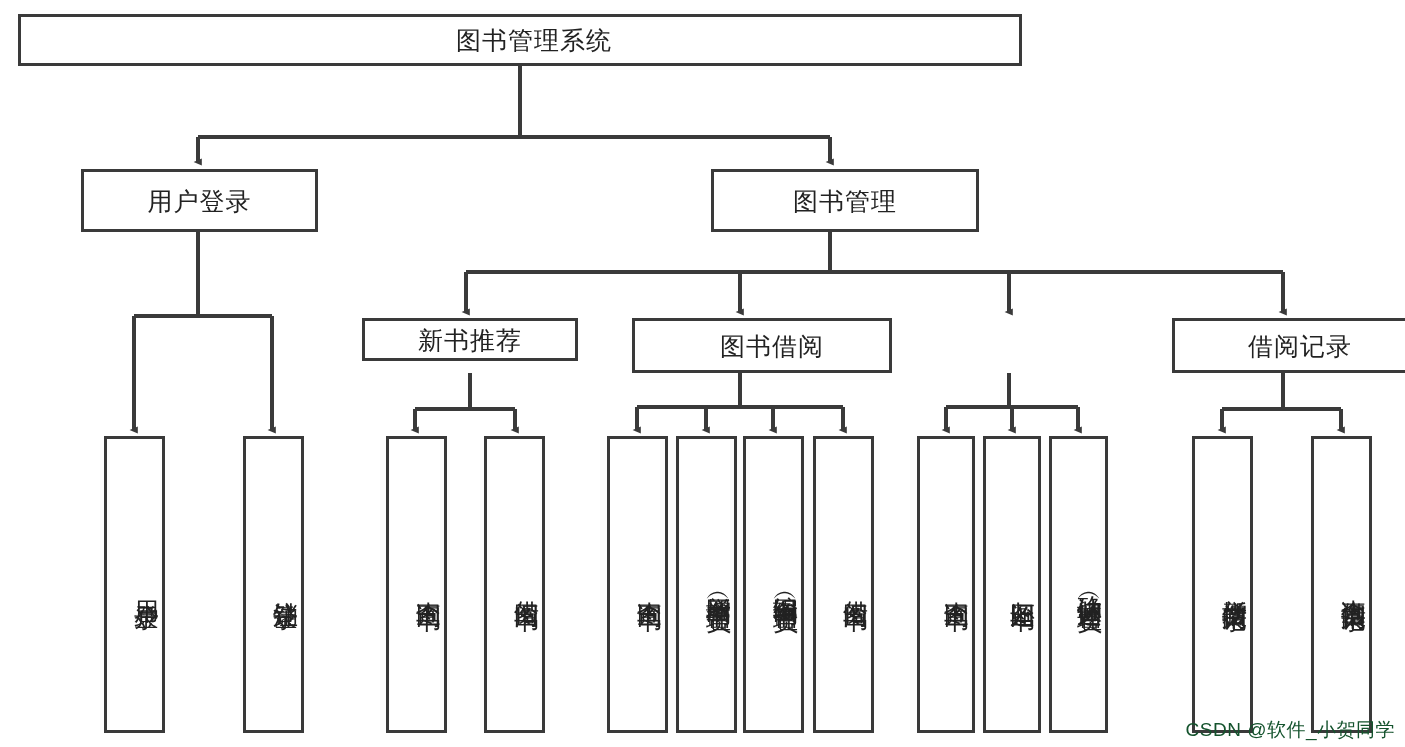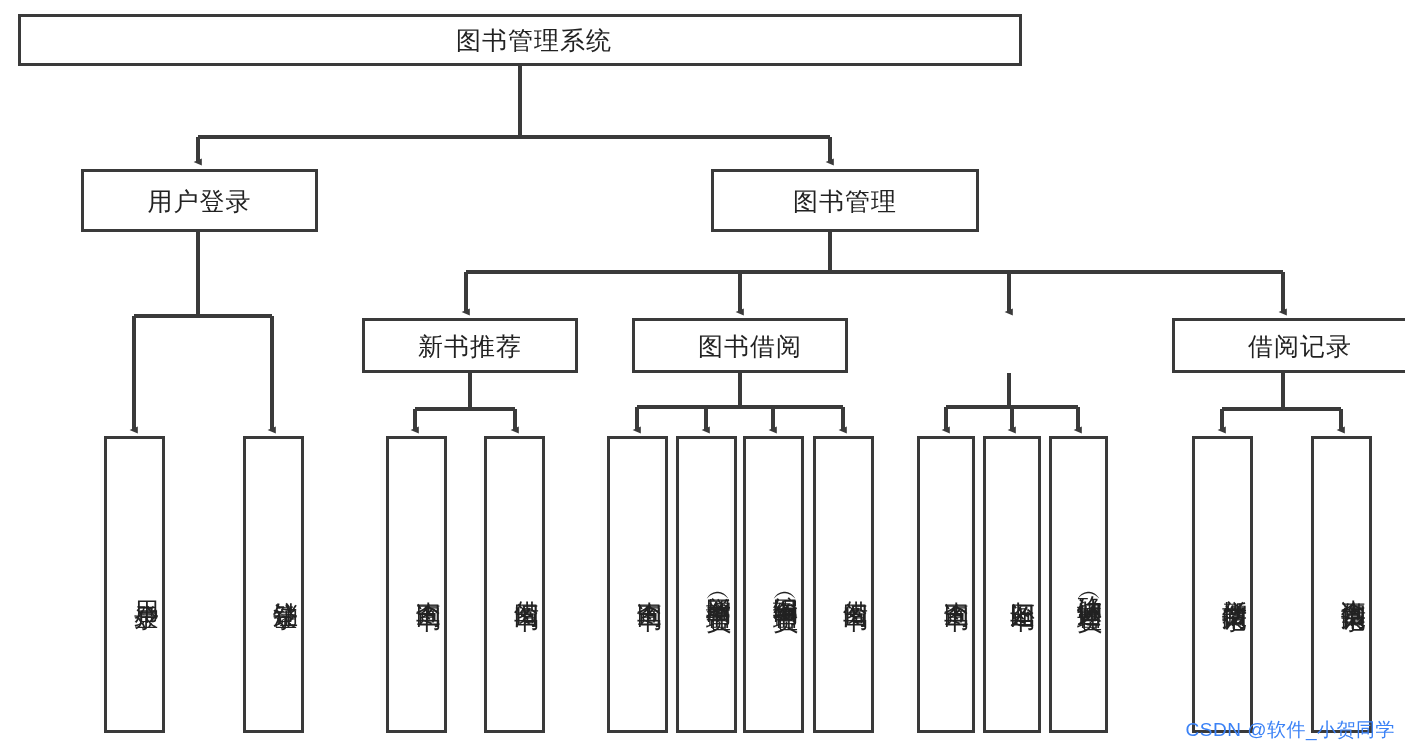--- a/index.html
+++ b/index.html
@@ -55,21 +55,21 @@
     display: block;
     writing-mode: vertical-rl;
     text-orientation: upright;
     white-space: nowrap;
   }
   .watermark {
     position: absolute;
     right: 10px;
     bottom: 4px;
     font-size: 19px;
-    color: #3b82f6;
+    color: #14532d;
     letter-spacing: 0.5px;
     white-space: nowrap;
   }
 </style>
 </head>
 <body>
 
 <div id="canvas">
 
   <svg id="edges" viewBox="0 0 1405 747" xmlns="http://www.w3.org/2000/svg">
@@ -129,24 +129,24 @@
     <span>图书管理系统</span>
   </div>
 
   <div class="node horiz" id="node-l2-0" style="left: 81px; top: 169px; width: 237px; height: 63px;">
     <span>用户登录</span>
   </div>
   <div class="node horiz" id="node-l2-1" style="left: 711px; top: 169px; width: 268px; height: 63px;">
     <span>图书管理</span>
   </div>
 
-  <div class="node horiz" id="node-l3-0" style="left: 362px; top: 318px; width: 216px; height: 55px;">
+  <div class="node horiz" id="node-l3-0" style="left: 362px; top: 318px; width: 216px; height: 43px;">
     <span>新书推荐</span>
   </div>
-  <div class="node horiz" id="node-l3-1" style="left: 632px; top: 318px; width: 216px; height: 55px; padding-left: 20px;">
+  <div class="node horiz" id="node-l3-1" style="left: 632px; top: 318px; width: 260px; height: 55px; padding-left: 20px;">
     <span>图书借阅</span>
   </div>
   <div class="node horiz" id="node-l3-3" style="left: 1172px; top: 318px; width: 256px; height: 55px;">
     <span>借阅记录</span>
   </div>
 
   <div class="node vert" id="node-leaf-0" style="left: 104px; top: 436px; width: 61px; height: 297px;">
     <span class="vlabel">用户登录</span>
   </div>
   <div class="node vert" id="node-leaf-1" style="left: 243px; top: 436px; width: 61px; height: 297px;">

